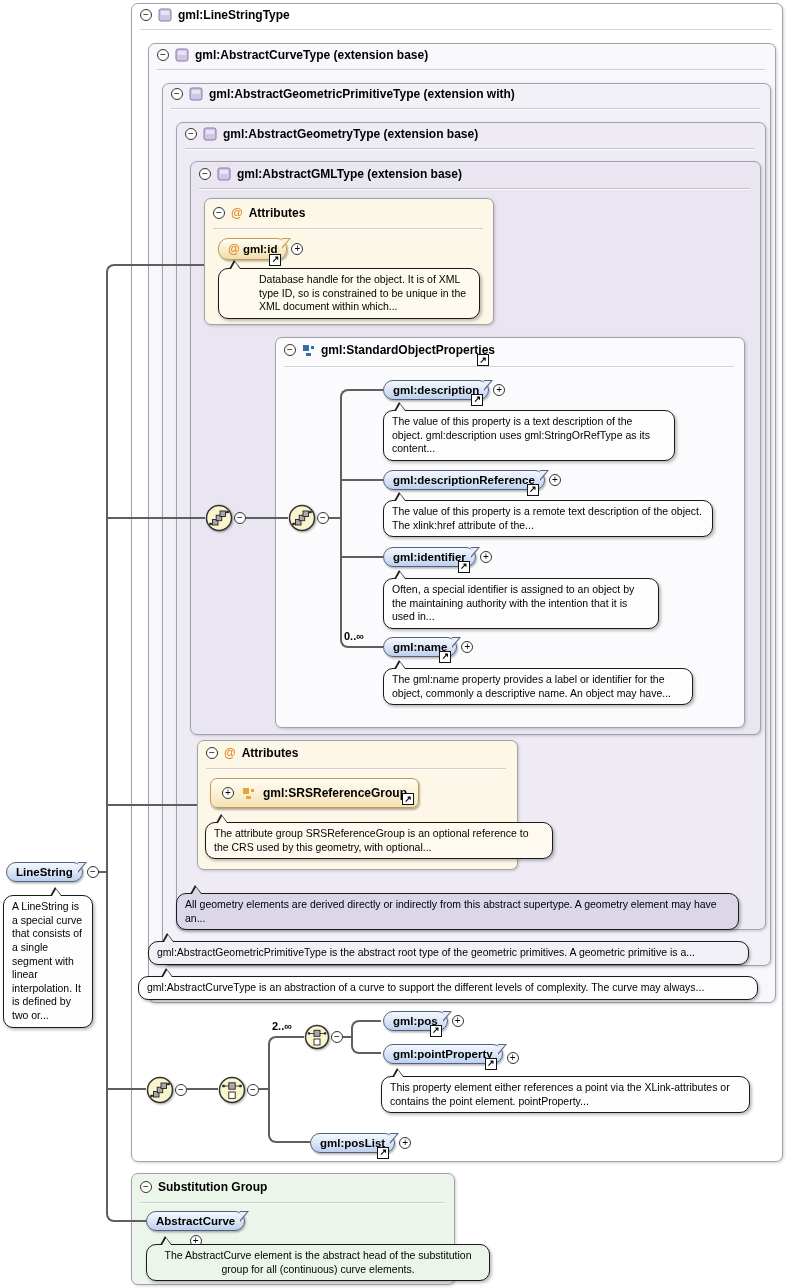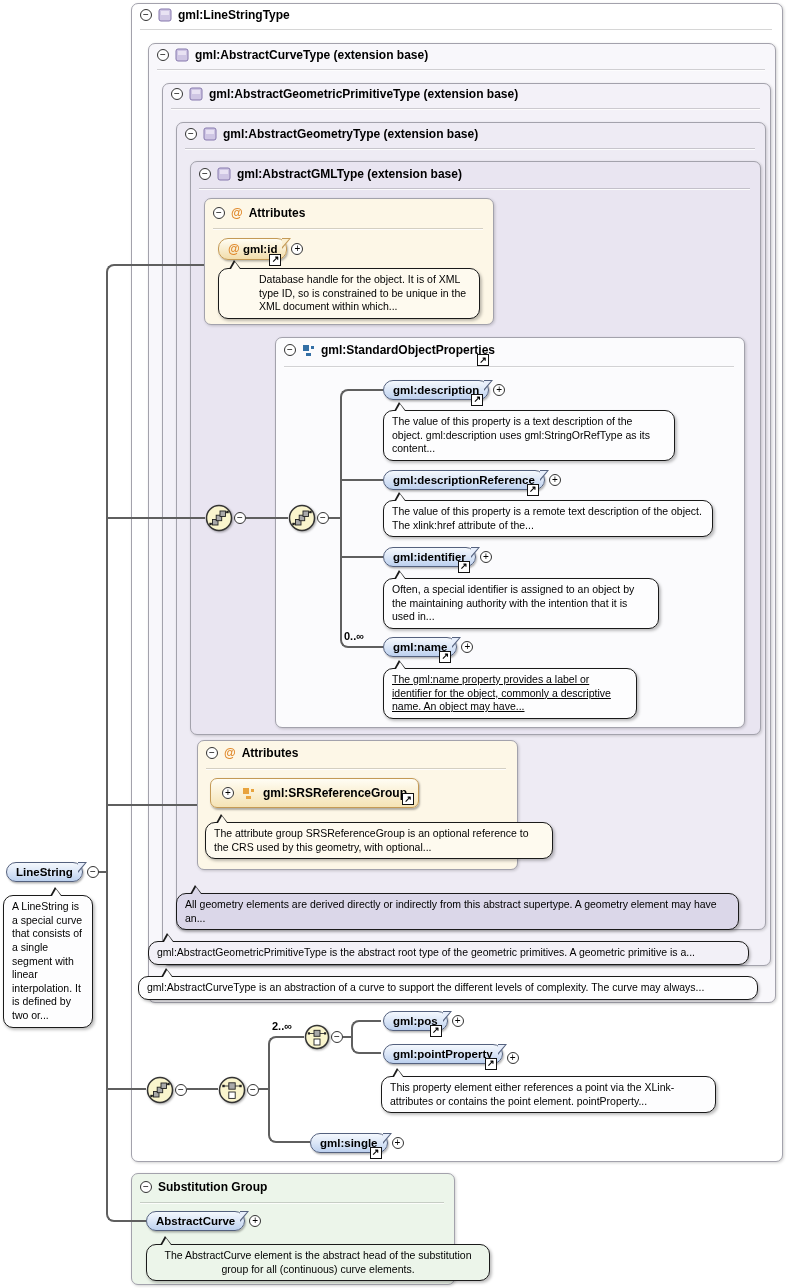--- a/index.html
+++ b/index.html
@@ -112,21 +112,21 @@
         <rect x="3" y="3" width="8" height="4" fill="#e8e2f3"></rect>
       </svg>
     <span>gml:AbstractCurveType (extension base)</span>
   </div>
   <div class="hdr" style="left:171px;top:87px;">
     <span class="pm">−</span>
     <svg class="ticon" width="14" height="14">
         <rect x="1" y="1" width="12" height="12" rx="2" fill="#cfc6e4" stroke="#8679ad"></rect>
         <rect x="3" y="3" width="8" height="4" fill="#e8e2f3"></rect>
       </svg>
-    <span>gml:AbstractGeometricPrimitiveType (extension base)</span>
+    <span>gml:AbstractGeometricPrimitiveType (extension with)</span>
   </div>
   <div class="hdr" style="left:185px;top:127px;">
     <span class="pm">−</span>
     <svg class="ticon" width="14" height="14">
         <rect x="1" y="1" width="12" height="12" rx="2" fill="#cfc6e4" stroke="#8679ad"></rect>
         <rect x="3" y="3" width="8" height="4" fill="#e8e2f3"></rect>
       </svg>
     <span>gml:AbstractGeometryType (extension base)</span>
   </div>
   <div class="hdr" style="left:199px;top:167px;">
@@ -275,21 +275,21 @@
   </div>
   <div class="bubble bub-white" style="left:383px;top:578px;width:276px;">Often, a special identifier is assigned to an object by the maintaining authority with the intention that it is used in...</div>
 
   <div class="badge-wrap" style="left:383px;top:637px;">
     <span class="pill fold">gml:name</span>
     <span class="pm">+</span>
     <span class="jump" style="right:22px;bottom:-6px;">
         <span>↗</span>
       </span>
   </div>
-  <div class="bubble bub-white" style="left:383px;top:668px;width:254px;text-decoration:underline;">The gml:name property provides a label or identifier for the object, commonly a descriptive name. An object may have...</div>
+  <div class="bubble bub-white" style="left:383px;top:668px;width:310px;">The gml:name property provides a label or identifier for the object, commonly a descriptive name. An object may have...</div>
 
   <div class="srs-badge" style="left:210px;top:778px;">
     <span class="pm">+</span>
     <svg width="13" height="13">
         <rect x="1" y="1" width="6" height="6" fill="#e8a33d"></rect>
         <rect x="9" y="2" width="3" height="3" fill="#e8a33d"></rect>
         <rect x="4" y="9" width="5" height="3" fill="#e8a33d"></rect>
       </svg>
     <span>gml:SRSReferenceGroup</span>
     <span class="jump" style="right:4px;bottom:2px;">
@@ -315,28 +315,28 @@
         <span>↗</span>
       </span>
   </div>
   <div class="badge-wrap" style="left:383px;top:1044px;align-items:flex-end;">
     <span class="pill fold">gml:pointProperty</span>
     <span class="pm">+</span>
     <span class="jump" style="right:22px;bottom:-6px;">
         <span>↗</span>
       </span>
   </div>
-  <div class="bubble bub-white" style="left:381px;top:1076px;width:335px;">This property element either references a point via the XLink-attributes or contains the point element. pointProperty...</div>
+  <div class="bubble bub-white" style="left:381px;top:1076px;width:369px;">This property element either references a point via the XLink-attributes or contains the point element. pointProperty...</div>
   <div class="badge-wrap" style="left:310px;top:1133px;">
-    <span class="pill fold">gml:single</span>
-    <span class="pm">+</span>
-    <span class="jump" style="right:22px;bottom:-6px;">
-        <span>↗</span>
-      </span>
-  </div>
-
-  <div class="badge-wrap" style="left:146px;top:1211px;">
+    <span class="pill fold">gml:posList</span>
+    <span class="pm">+</span>
+    <span class="jump" style="right:22px;bottom:-6px;">
+        <span>↗</span>
+      </span>
+  </div>
+
+  <div class="badge-wrap" style="left:146px;top:1211px;flex-direction:column;">
     <span class="pill fold">AbstractCurve</span>
     <span class="pm">+</span>
   </div>
   <div class="bubble bub-green" style="left:146px;top:1244px;width:344px;text-align:center;--tail:13px;">The AbstractCurve element is the abstract head of the substitution group for all (continuous) curve elements.</div>
 
 </div>
 
 </body></html>

